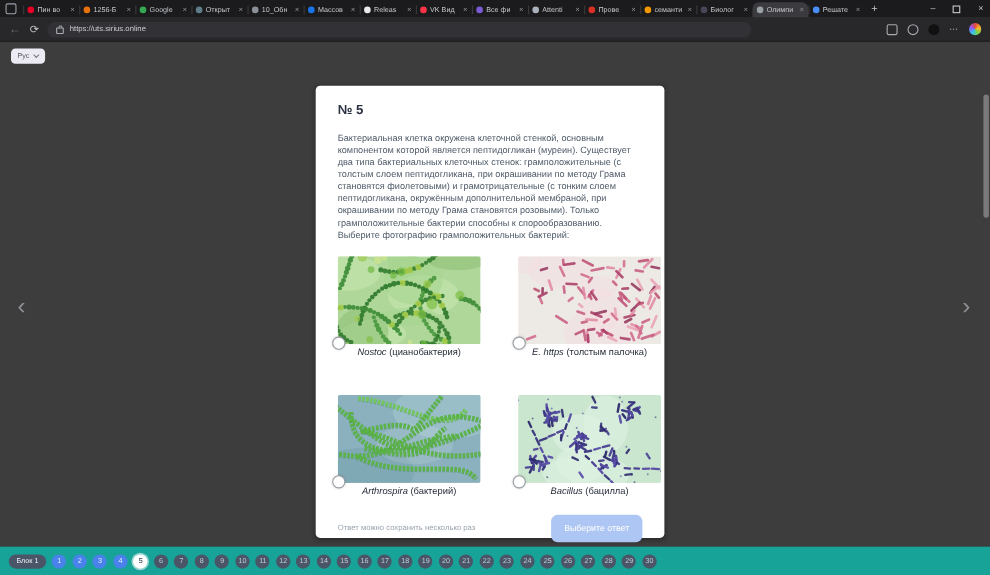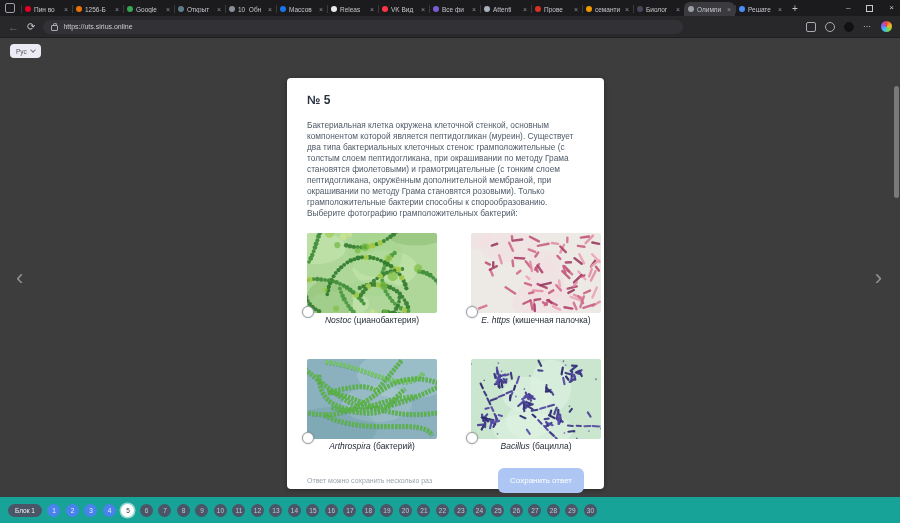--- a/index.html
+++ b/index.html
@@ -498,21 +498,21 @@
                 <rect x="114.42363821249455" y="38.56445933431387" width="10.113054698333144" height="2.4" rx="1.2" fill="#E18BA4" opacity="0.88" transform="rotate(109.72962912172079 119.48016556166112 39.76445933431387)"></rect>
                 <rect x="116.96445963717997" y="58.28457806371152" width="13.317019157111645" height="2.4" rx="1.2" fill="#E9A3B5" opacity="0.88" transform="rotate(113.56561280786991 123.6229692157358 59.484578063711524)"></rect>
                 <rect x="86.93840583553538" y="15.085174848511816" width="10.281508771702647" height="2.4" rx="1.2" fill="#A93F66" opacity="0.88" transform="rotate(45.404588975943625 92.0791602213867 16.285174848511815)"></rect>
                 <rect x="107.40139428991824" y="41.905383478105065" width="7.333842674270272" height="2.4" rx="1.2" fill="#BE4E74" opacity="0.88" transform="rotate(161.41850561834872 111.06831562705338 43.10538347810507)"></rect>
                 <rect x="99.3843123363331" y="71.78601250909269" width="9.411366464570165" height="2.4" rx="1.2" fill="#D16A8C" opacity="0.88" transform="rotate(67.31427429243922 104.08999556861818 72.98601250909269)"></rect>
                 <rect x="44.41262175748125" y="37.935529415681955" width="6.7661490105092525" height="2.4" rx="1.2" fill="#D16A8C" opacity="0.88" transform="rotate(142.0509255118668 47.79569626273587 39.13552941568196)"></rect>
                 <rect x="118.26870863419026" y="23.958336402848364" width="13.149670967832208" height="2.4" rx="1.2" fill="#E9A3B5" opacity="0.88" transform="rotate(46.2419712357223 124.84354411810637 25.158336402848363)"></rect>
               </svg>
             </div>
             <div class="radio"></div>
-            <div class="caption"><span class="lat">E. https</span><span> (кишечная палочка)</span></div>
+            <div class="caption"><span class="lat">E. https</span><span> (толстым палочка)</span></div>
           </div>
           <div class="option">
             <div class="opt-img">
               <svg viewBox="0 0 130 80" width="130" height="80">
                 <rect x="0" y="0" width="130" height="80" fill="#8AB1BD"></rect>
                 <ellipse cx="100" cy="15" rx="50" ry="25" fill="#A8CBD3" opacity="0.5"></ellipse>
                 <ellipse cx="25" cy="70" rx="45" ry="22" fill="#6E9AA9" opacity="0.35"></ellipse>
                 <ellipse cx="70" cy="45" rx="35" ry="18" fill="#ffffff" opacity="0.12"></ellipse>
                 <path d="M 18.809071350842714 3.0929728411138058 C 59.30498504079878 5.9942407719790936, 99.19070067815483 38.49443342536688, 116.90283085801639 12.944045327603817" fill="none" stroke="#3F8F34" stroke-width="4.6" stroke-dasharray="2.2 1.4" opacity="0.45" transform="translate(0,.7)"></path>
                 <path d="M 18.809071350842714 3.0929728411138058 C 59.30498504079878 5.9942407719790936, 99.19070067815483 38.49443342536688, 116.90283085801639 12.944045327603817" fill="none" stroke="#74C75F" stroke-width="4.4" stroke-dasharray="2.2 1.4"></path>
@@ -677,21 +677,21 @@
                 <circle cx="105.85911241127178" cy="79.46619348600507" r="0.9" fill="#2C2A6B" opacity="0.6"></circle>
                 <circle cx="92.44414808927104" cy="2.254004180431366" r="0.9" fill="#39357F" opacity="0.6"></circle>
               </svg>
             </div>
             <div class="radio"></div>
             <div class="caption"><span class="lat">Bacillus</span><span> (бацилла)</span></div>
           </div>
         </div>
       <div class="cfooter">
         <span class="hint">Ответ можно сохранить несколько раз</span>
-        <button class="savebtn">Сохранить ответ</button>
+        <button class="savebtn">Выберите ответ</button>
       </div>
     </div>
   </div>
 
   <div class="scrollthumb"></div>
 
   <div class="navbar" id="navbar">
     <div class="blockpill">Блок 1</div>
   <div class="qbtn answered">1</div>
       <div class="qbtn answered">2</div>

